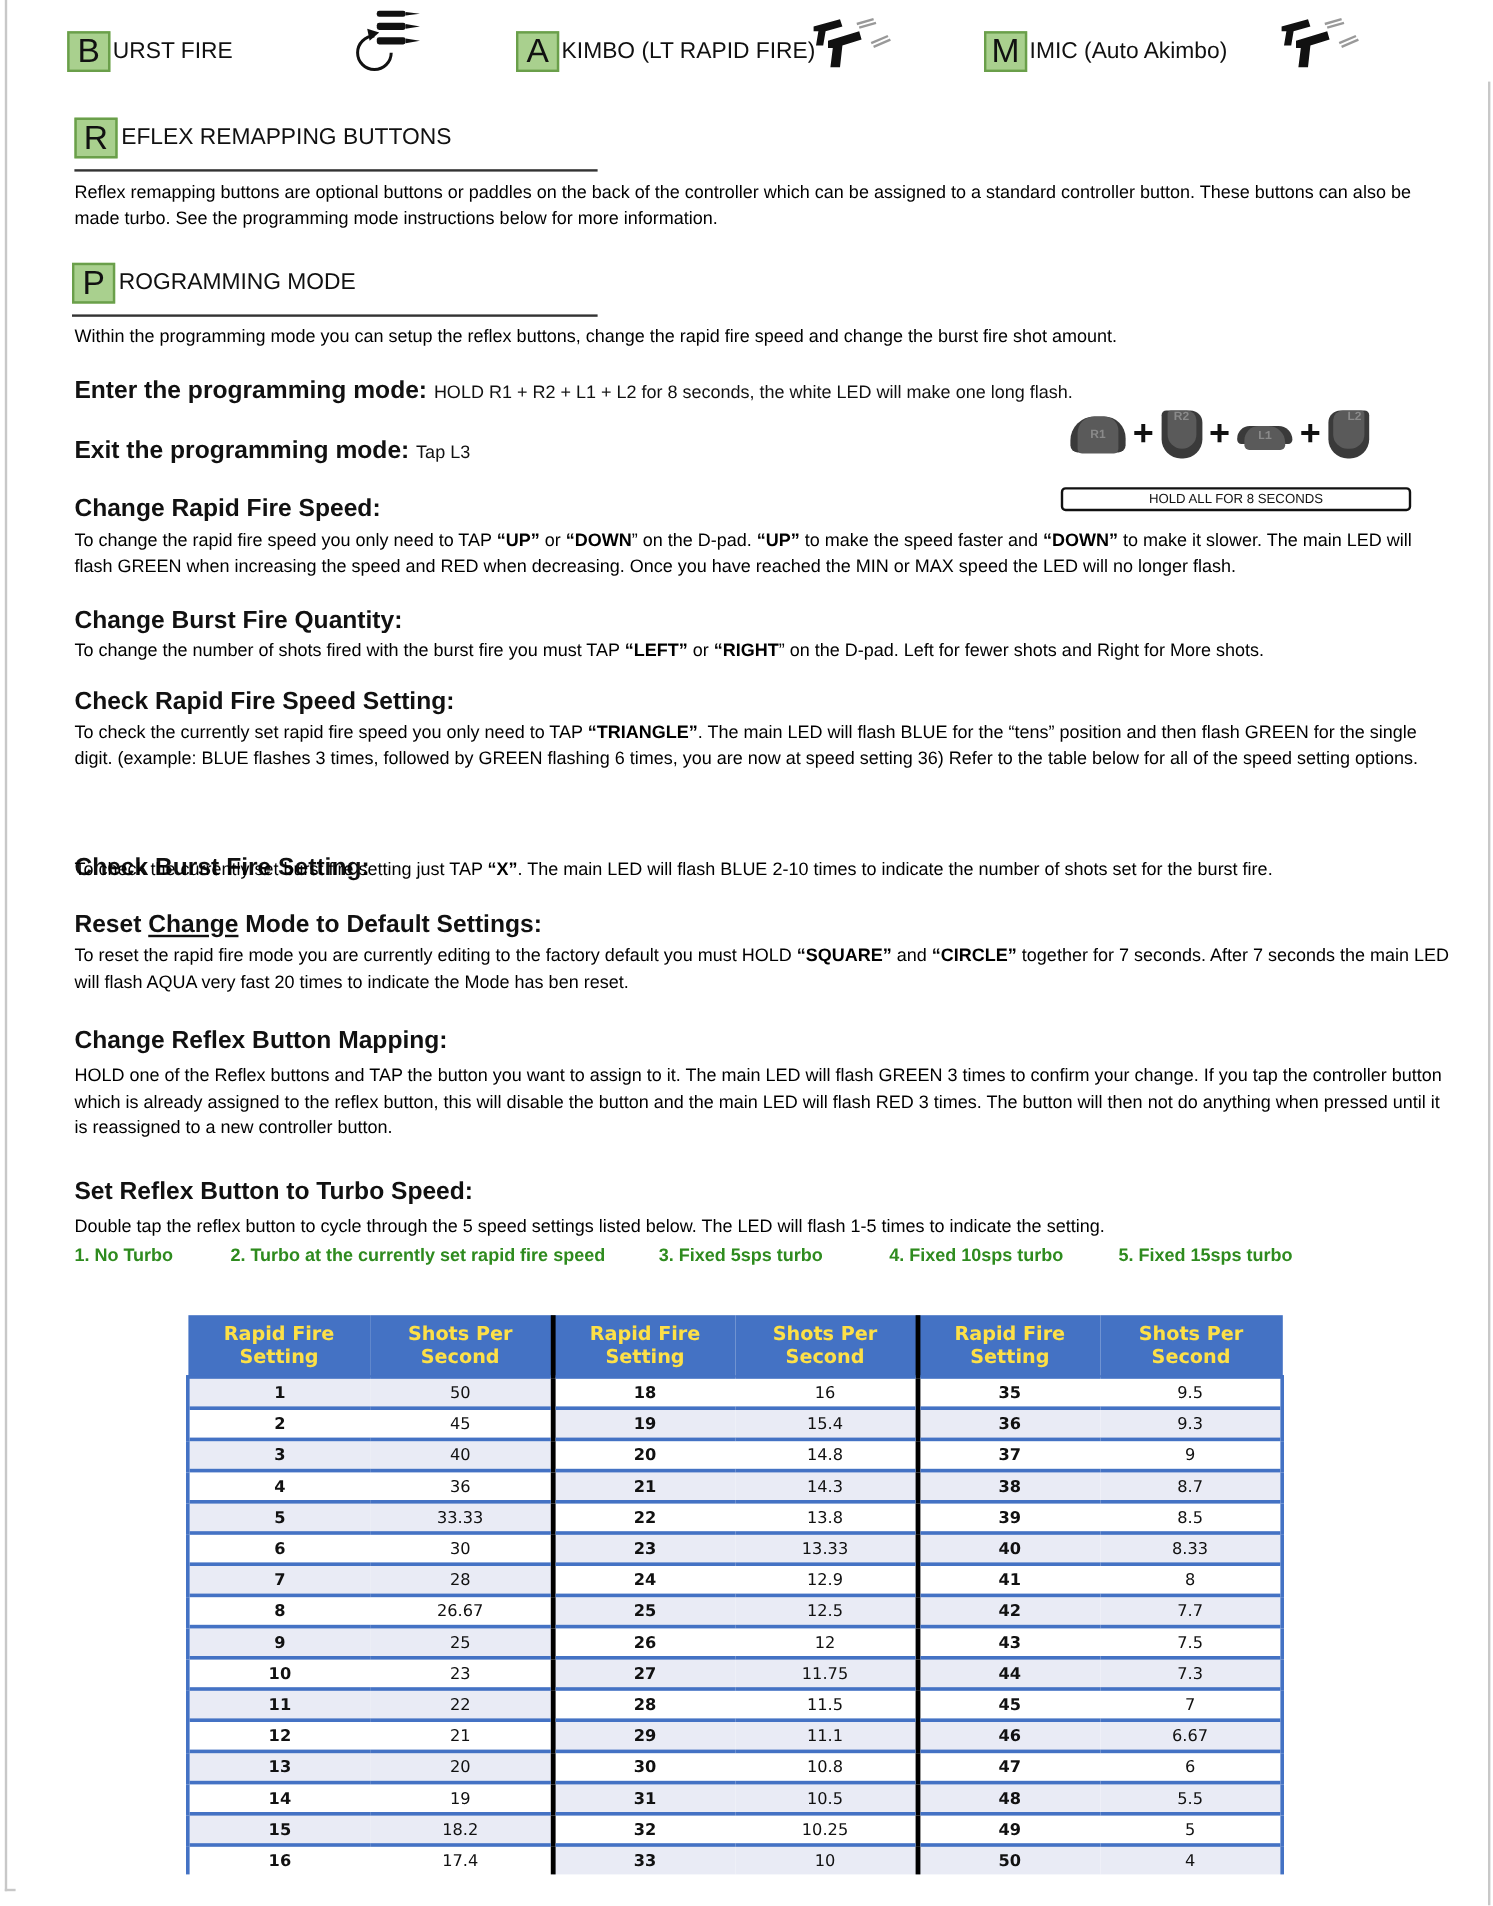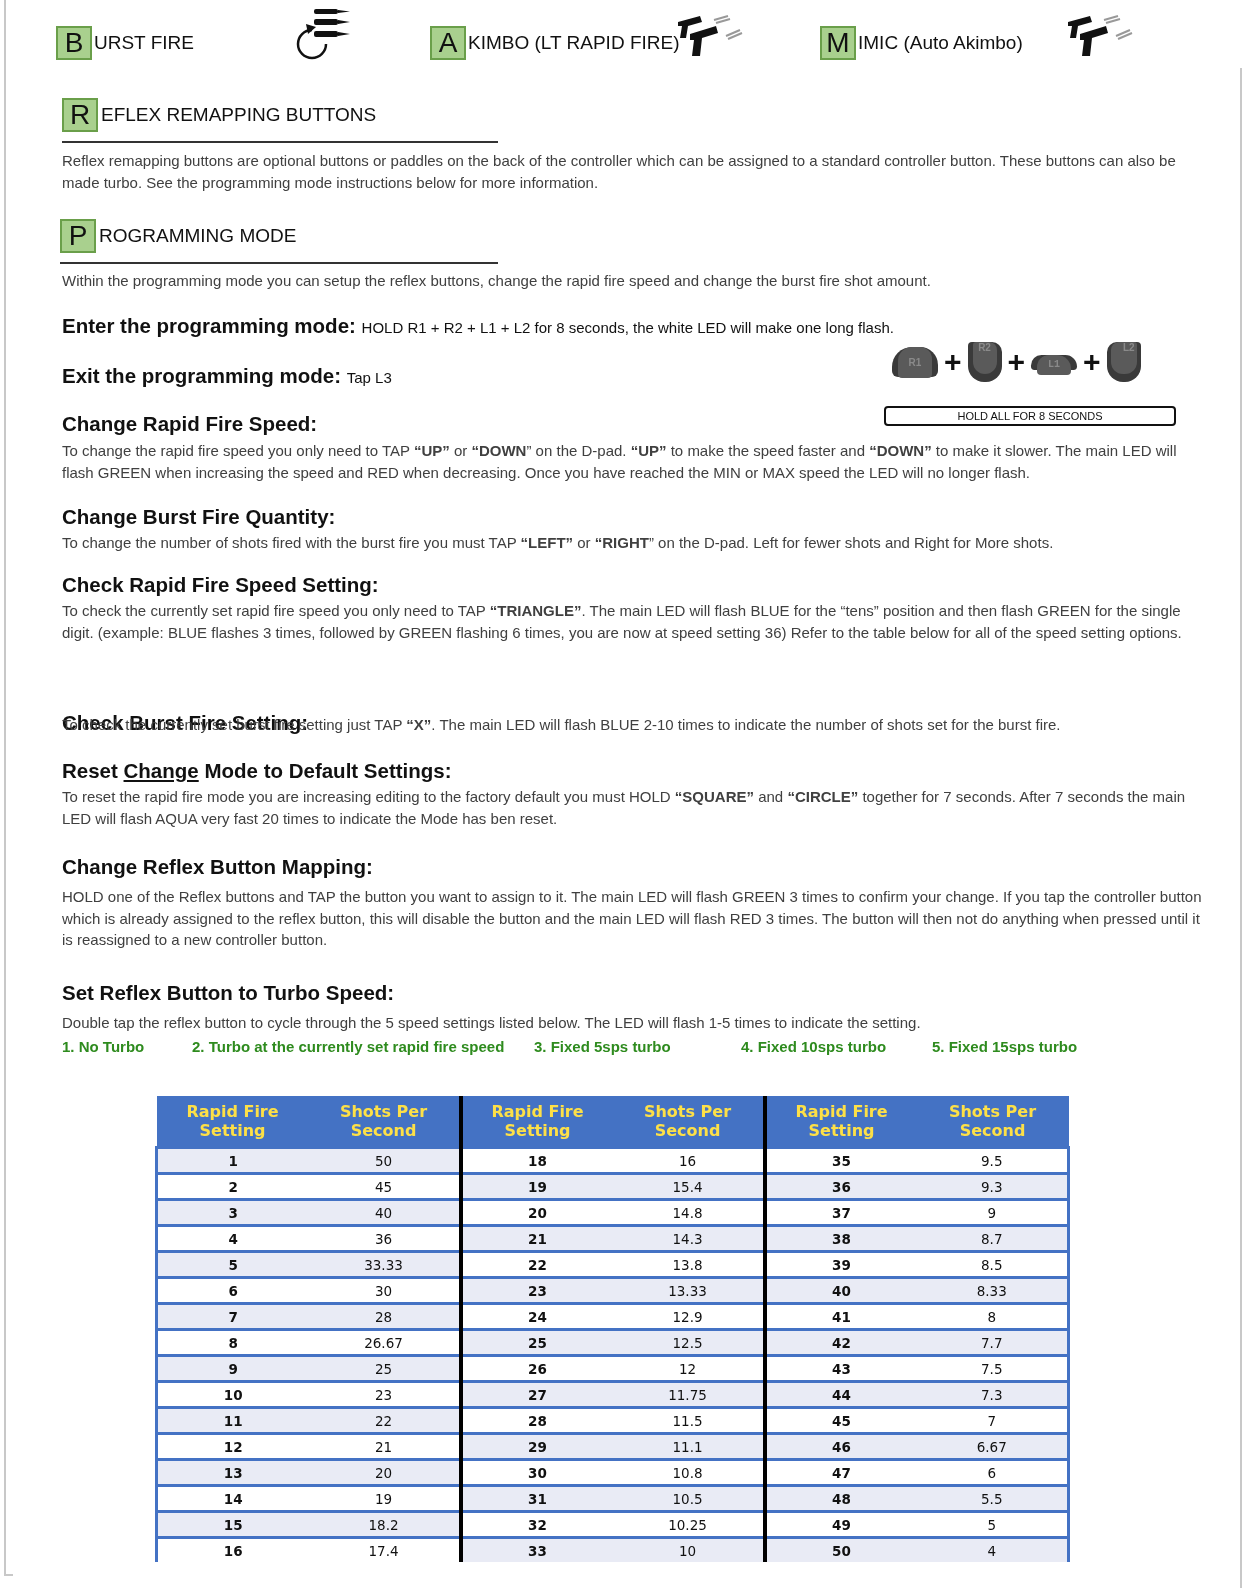--- a/index.html
+++ b/index.html
@@ -19,21 +19,21 @@
     font-size: 28px; line-height: 1; box-sizing: border-box;
   }
   .mode .letter-box { width: 36px; height: 34px; margin-right: 2px; }
   .icon { position: absolute; }
 
   
   .sect-head { position: absolute; display: flex; align-items: center; font-size: 19px; }
   .sect-head .letter-box { width: 36px; height: 34px; margin-right: 3px; }
   .rule { position: absolute; height: 1.5px; background: #333; }
 
-  .para { position: absolute; left: 62px; width: 1150px; font-size: 15px; line-height: 21.5px; color: #404040; }
+  .para { position: absolute; left: 62px; width: 1150px; font-size: 15px; line-height: 21.5px; color: #000000; }
   .h2 { position: absolute; left: 62px; font-size: 20.5px; font-weight: bold; color: #111; }
   .h2 .inline-text { font-size: 15px; font-weight: normal; }
   .h2 u { text-decoration: underline; }
   b.q { font-weight: bold; }
 
   .turbo-list { position: absolute; left: 62px; top: 1038px; font-size: 15px; font-weight: bold; color: #2e8b1e; }
   .turbo-list span { position: absolute; white-space: nowrap; }
 
   
   .combo { position: absolute; left: 884px; top: 342px; width: 296px; height: 72px; }
@@ -174,31 +174,31 @@
 <div class="h2" style="top:505px;">Change Burst Fire Quantity:</div>
 <div class="para" style="top:532px;"><span>To change the number of shots fired with the burst fire you must TAP </span><b class="q">“LEFT”</b><span> or </span><b class="q">“RIGHT</b><span>” on the D-pad.  Left for fewer shots and Right for More shots.</span></div>
 
 <div class="h2" style="top:573px;">Check Rapid Fire Speed Setting:</div>
 <div class="para" style="top:600px;"><span>To check the currently set rapid fire speed you only need to TAP </span><b class="q">“TRIANGLE”</b><span>. The main LED will flash BLUE for the “tens” position and  then flash GREEN for the single digit. (example: BLUE flashes  3 times, followed by GREEN flashing 6 times, you are now at speed setting 36) Refer to the table below for all of the speed setting options.</span></div>
 
 <div class="h2" style="top:687px;margin-top:24px;">Check Burst Fire Setting:</div>
 <div class="para" style="top:714px;"><span>To check the currently set burst fire setting just TAP </span><b class="q">“X”</b><span>. The main LED will flash BLUE 2-10 times to indicate the number of shots set for the burst fire.</span></div>
 
 <div class="h2" style="top:759px;"><span>Reset </span><u>Change</u><span> Mode to Default Settings:</span></div>
-<div class="para" style="top:786px;"><span>To reset the rapid fire mode you are increasing editing to the factory default you must HOLD </span><b class="q">“SQUARE”</b><span> and </span><b class="q">“CIRCLE”</b><span> together for 7 seconds. After 7 seconds the main LED will flash AQUA very fast 20 times to indicate the Mode has ben reset.</span></div>
+<div class="para" style="top:786px;"><span>To reset the rapid fire mode you are currently editing to the factory default you must HOLD </span><b class="q">“SQUARE”</b><span> and </span><b class="q">“CIRCLE”</b><span> together for 7 seconds. After 7 seconds the main LED will flash AQUA very fast 20 times to indicate the Mode has ben reset.</span></div>
 
 <div class="h2" style="top:855px;">Change Reflex Button Mapping:</div>
 <div class="para" style="top:886px;">HOLD one of the Reflex buttons and TAP the button you want to assign to it.  The main LED will flash GREEN 3 times to confirm your change. If you tap the controller button which is already assigned to the reflex button, this will disable the button and the main LED will flash RED 3 times. The button will then not do anything when pressed until it is reassigned to a new controller button.</div>
 
 <div class="h2" style="top:981px;">Set Reflex Button to Turbo Speed:</div>
 <div class="para" style="top:1012px;">Double tap the reflex button to cycle through the 5 speed settings listed below. The LED will flash 1-5 times to indicate the setting.</div>
 <div class="turbo-list">
   <span style="left:0;">1. No Turbo</span>
   <span style="left:130px;">2. Turbo at the currently set rapid fire speed</span>
-  <span style="left:472px;">3. Fixed 5sps turbo</span>
+  <span style="left:487px;">3. Fixed 5sps turbo</span>
   <span style="left:679px;">4. Fixed 10sps turbo</span>
   <span style="left:870px;">5. Fixed 15sps turbo</span>
 </div>
 
 <table class="speed-table">
   <colgroup>
     <col class="c-set">
       <col class="c-sps">
       <col class="c-set">
       <col class="c-sps">

